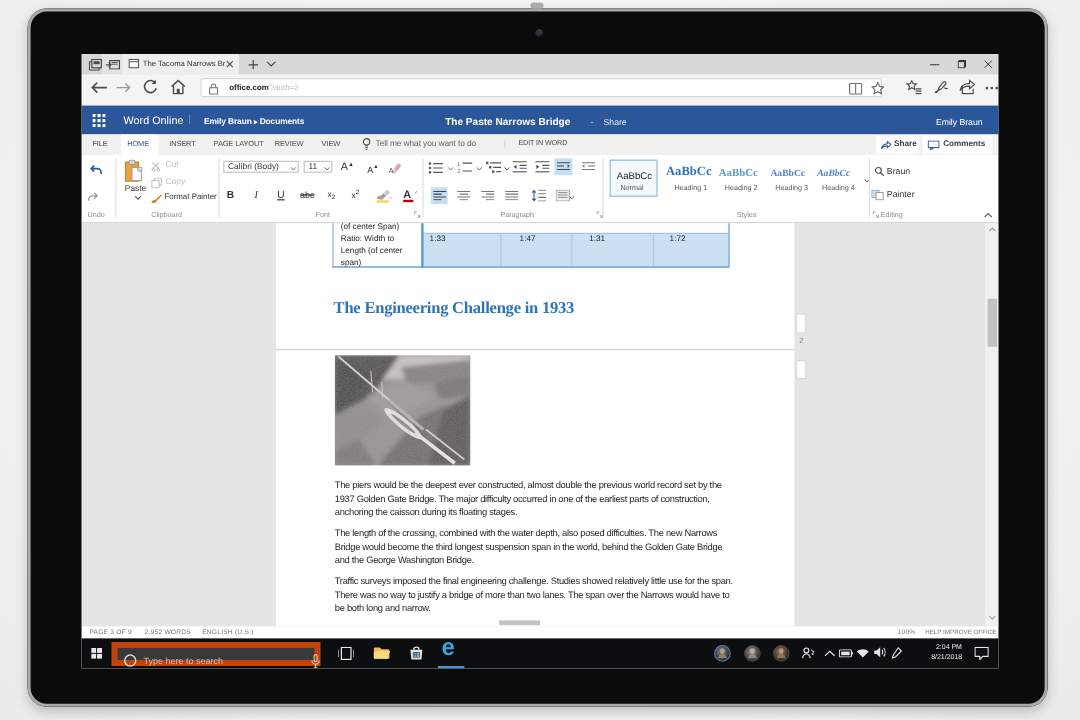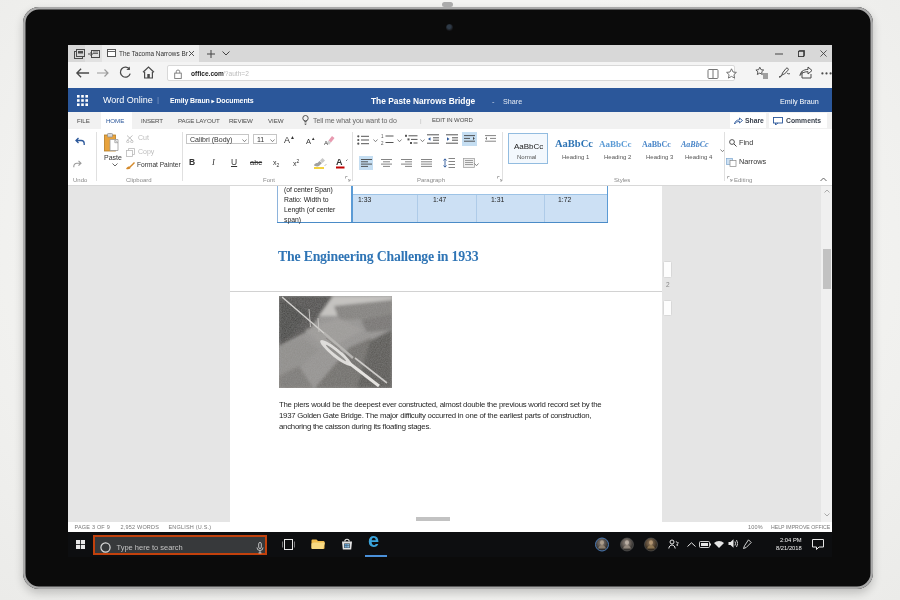--- a/index.html
+++ b/index.html
@@ -34,21 +34,21 @@
 #docarea{position:absolute;left:0;top:141px;width:764px;height:336px;background:#e5e5e5;}
 #page1{position:absolute;left:162px;top:0;width:432px;height:104.5px;background:#fff;}
 #page2{position:absolute;left:162px;top:106px;width:432px;height:230px;background:#fff;}
 .doctxt{position:absolute;font-size:7.8px;color:#1f1f1f;line-height:11.2px;white-space:nowrap;letter-spacing:-0.25px;}
 
 #statusbar{position:absolute;left:0;top:477px;width:764px;height:9.5px;background:#fff;}
 .stxt{position:absolute;top:2px;font-size:5.5px;color:#777;white-space:nowrap;letter-spacing:0.2px;}
 
 #taskbar{position:absolute;left:0;top:486.5px;width:764px;height:25.5px;background:#0d0e10;}
 #searchbox{position:absolute;left:24.5px;top:3px;width:174px;height:20px;background:#37393b;
- border:2px solid #c2410c;box-sizing:border-box;}
+ border:5px solid #c2410c;box-sizing:border-box;}
 </style>
 </head>
 <body>
 <div id="tablet"></div>
 <div id="rearcam"></div>
 <div id="tablet2" style="position:absolute;left:23px;top:7px;width:850px;height:582px;">
 <div id="camera"></div>
 <div id="screen">
   <div id="tabbar">
     <svg class="ab" style="left:6px;top:3.5px" width="11" height="10" viewBox="0 0 11 10">
@@ -355,26 +355,26 @@
         </svg>
     <span class="rlabel" style="left:546px;">Styles</span>
     <svg class="ab" style="left:659px;top:47px" width="6" height="6" viewBox="0 0 6 6">
           <path d="M0.5 0.5v2M0.5 0.5h2M3 3l2 2M5 3v2h-2" fill="none" stroke="#999" stroke-width="0.8"></path>
         </svg>
     <div class="rsep" style="left:656px;"></div>
     <svg class="ab" style="left:661px;top:9.5px" width="8" height="8" viewBox="0 0 8 8">
       <circle cx="3" cy="3" r="2.4" fill="none" stroke="#444" stroke-width="0.9"></circle>
       <path d="M4.8 4.8L7.5 7.5" stroke="#444" stroke-width="1"></path>
     </svg>
-    <span class="ab" style="left:671px;top:9px;font-size:7.3px;color:#333;">Find</span>
+    <span class="ab" style="left:671px;top:9px;font-size:7.3px;color:#333;">Braun</span>
     <svg class="ab" style="left:658px;top:28.5px" width="11" height="9" viewBox="0 0 11 9">
       <rect x="0.5" y="0.5" width="6" height="6" fill="#cde0f2" stroke="#7da7cf" stroke-width="0.7"></rect>
       <rect x="4" y="2.5" width="6" height="6" fill="#fff" stroke="#888" stroke-width="0.7"></rect>
     </svg>
-    <span class="ab" style="left:671px;top:28px;font-size:7.3px;color:#333;">Narrows</span>
+    <span class="ab" style="left:671px;top:28px;font-size:7.3px;color:#333;">Painter</span>
     <span class="rlabel" style="left:666px;">Editing</span>
     <svg class="ab" style="left:752px;top:48px" width="7" height="4.5" viewBox="0 0 7 4.5">
           <path d="M0.5 4L3.5 1l3 3" fill="none" stroke="#555" stroke-width="0.9"></path>
         </svg>
   </div>
   <div id="docarea">
     <div id="page1"></div>
     <div class="ab" style="left:162px;top:104.5px;width:432px;height:1.5px;background:#d2d2d2;"></div>
     <div id="page2"></div>
 
@@ -431,20 +431,22 @@
         <ellipse cx="57" cy="57" rx="20" ry="4.4" transform="rotate(39 57 57)" fill="#e2e0dd"></ellipse>
         <ellipse cx="57" cy="57" rx="13" ry="1.4" transform="rotate(39 57 57)" fill="#8a8885"></ellipse>
         <path d="M70,67 L100,90" stroke="#e8e6e3" stroke-width="3"></path>
         <path d="M76,62 L108,87" stroke="#cdcbc8" stroke-width="1.6"></path>
         <path d="M47,42 l14,11 M52,47 l11,9" stroke="#787673" stroke-width="0.7"></path>
       </g>
       </g>
     </svg>
 
     <div class="doctxt" style="left:211px;top:213px;">The piers would be the deepest ever constructed, almost double the previous world record set by the<br>1937 Golden Gate Bridge. The major difficulty occurred in one of the earliest parts of construction,<br>anchoring the caisson during its floating stages.</div>
+    <div class="doctxt" style="left:211px;top:253px;">The length of the crossing, combined with the water depth, also posed difficulties. The new Narrows<br>Bridge would become the third longest suspension span in the world, behind the Golden Gate Bridge<br>and the George Washington Bridge.</div>
+    <div class="doctxt" style="left:211px;top:293px;">Traffic surveys imposed the final engineering challenge. Studies showed relatively little use for the span.<br>There was no way to justify a bridge of more than two lanes. The span over the Narrows would have to<br>be both long and narrow.</div>
 
     <div class="ab" style="left:594.5px;top:75px;width:9px;height:17px;background:#fdfdfd;border:1px solid #d8d8d8;border-radius:1.5px;box-sizing:border-box;"></div>
     <div class="ab" style="left:594.5px;top:113.5px;width:9px;height:16px;background:#fdfdfd;border:1px solid #d8d8d8;border-radius:1.5px;box-sizing:border-box;"></div>
     <span class="ab" style="left:598px;top:95px;font-size:6.5px;color:#888;">2</span>
 
     <div class="ab" style="left:753px;top:0;width:11px;height:336px;background:#f0f0f0;"></div>
     <svg class="ab" style="left:755.5px;top:3px" width="6" height="4" viewBox="0 0 6 4">
           <path d="M0.5 3.5L3 1l2.5 2.5" fill="none" stroke="#a0a0a0" stroke-width="0.9"></path>
         </svg>
     <div class="ab" style="left:754.5px;top:63px;width:8px;height:40px;background:#c2c2c2;"></div>

